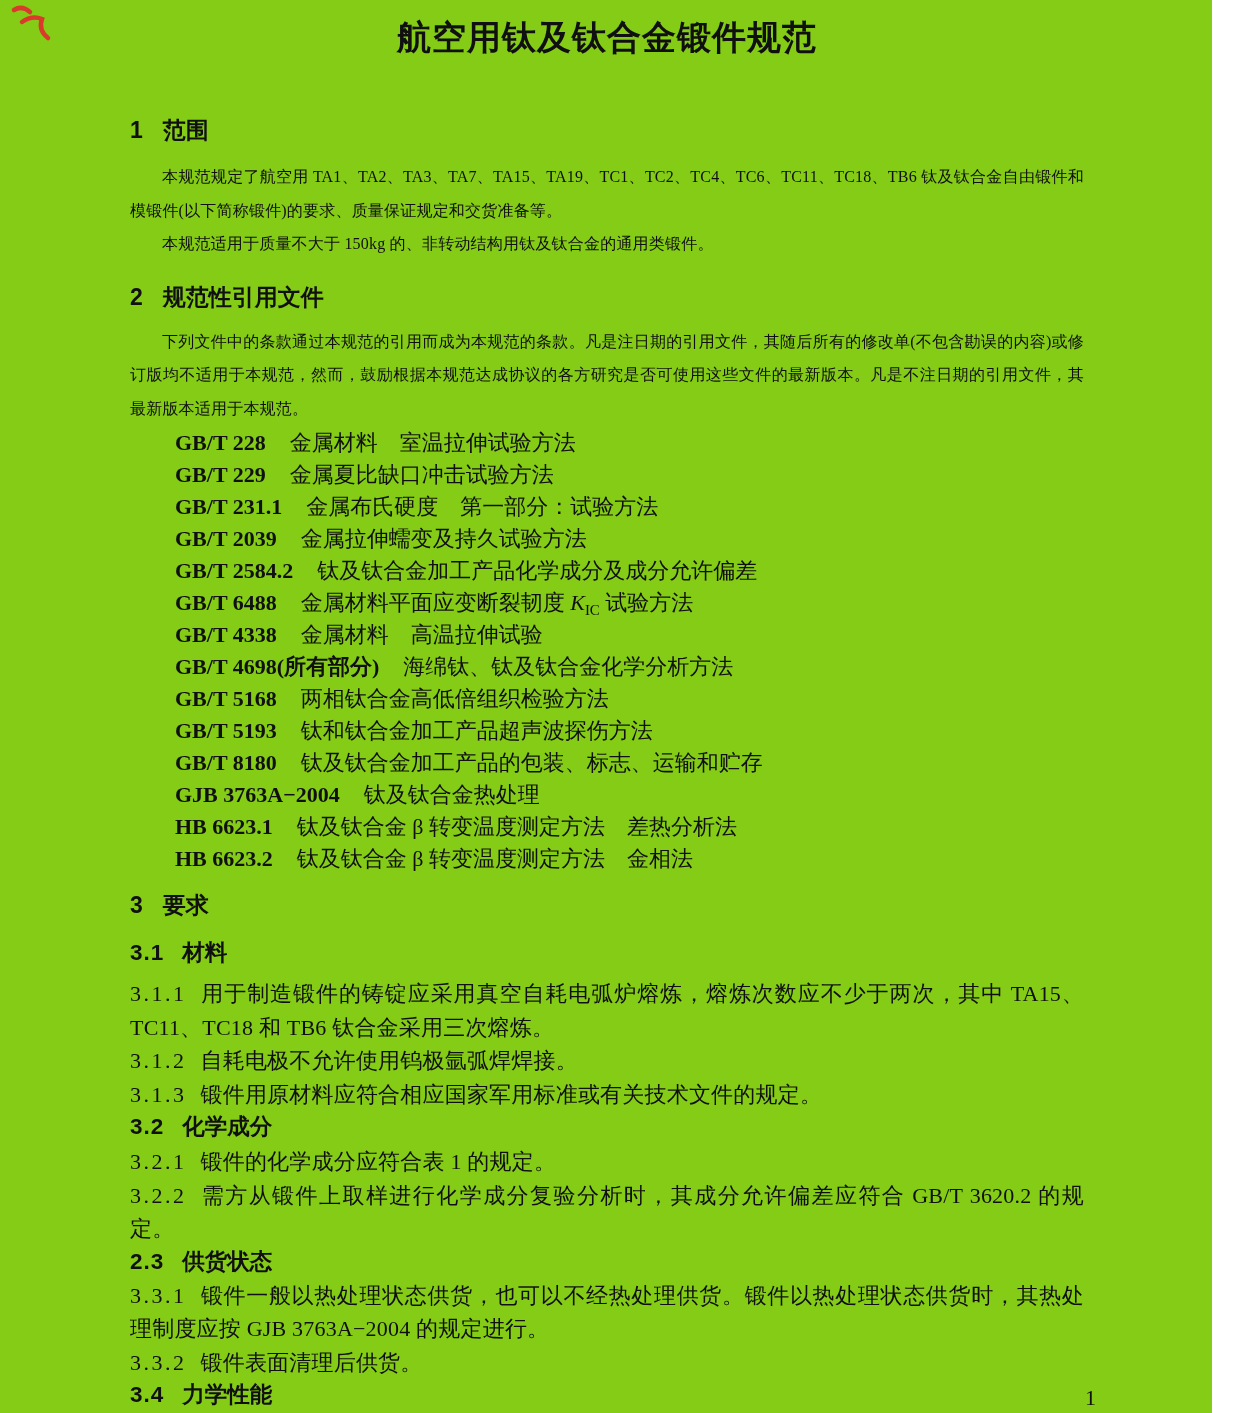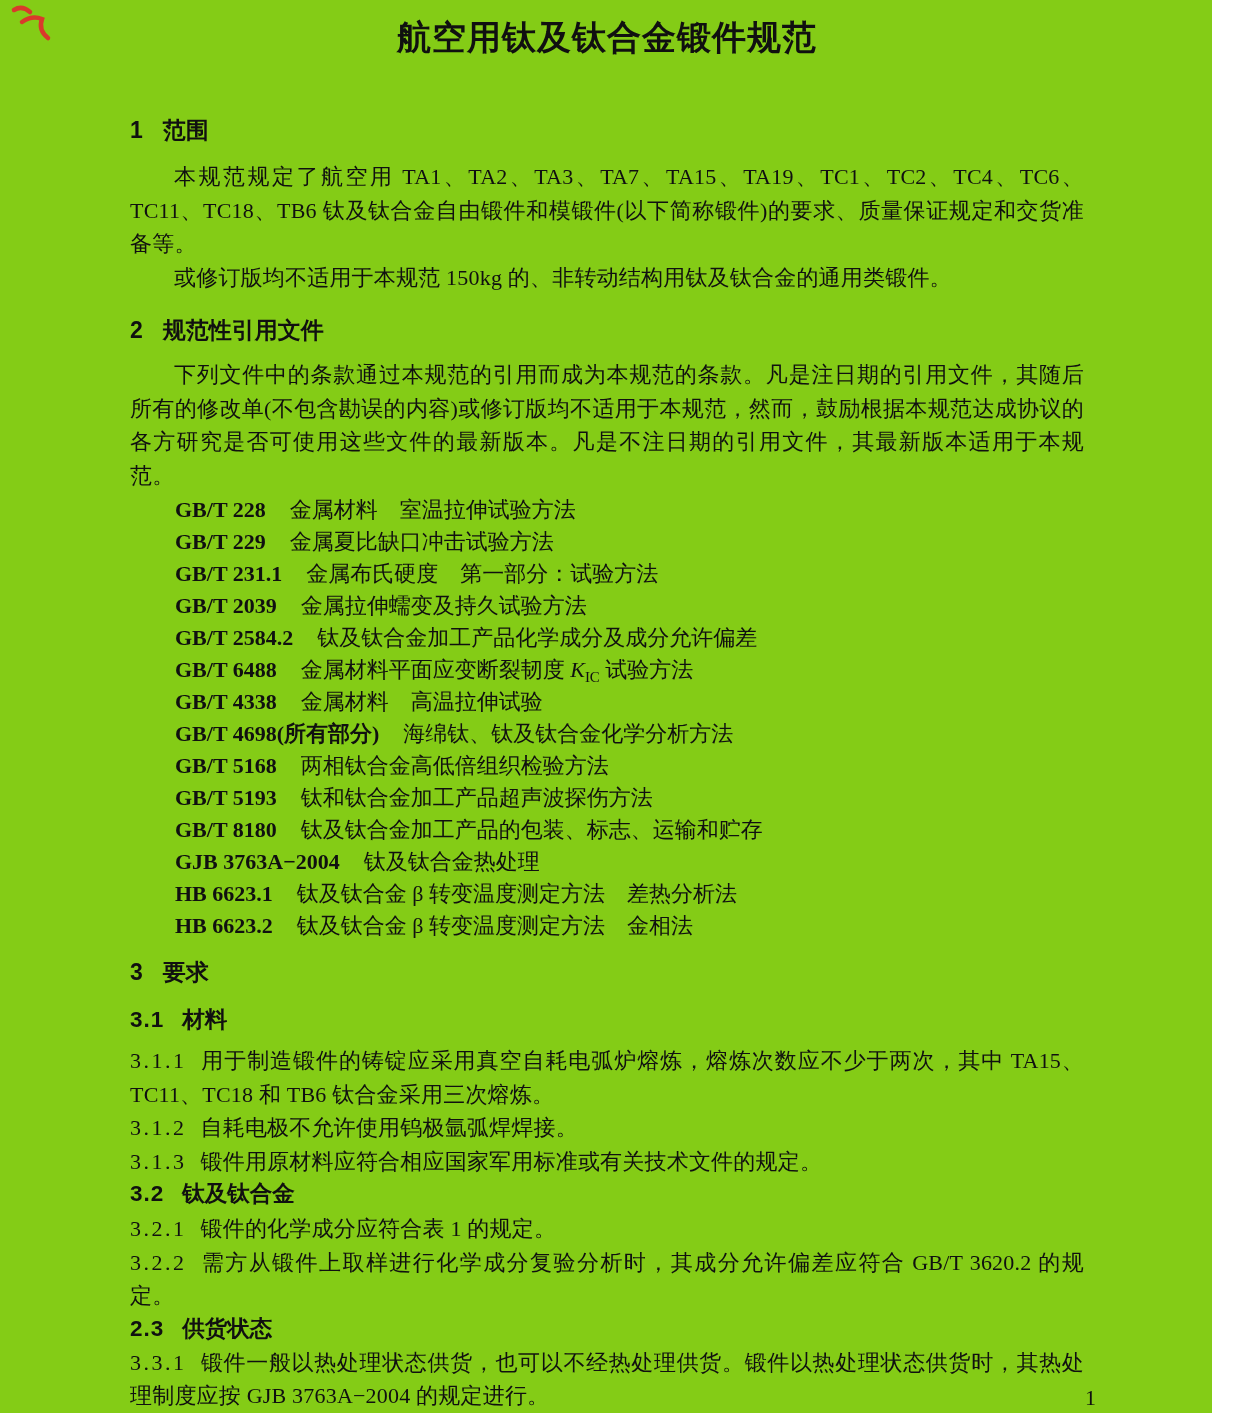--- a/index.html
+++ b/index.html
@@ -38,21 +38,21 @@
     font-size:22.5px;
     line-height:28px;
     margin:0;
   }
   .sub-h .sub-num{margin-right:18px;letter-spacing:1px;}
   .h-s31{margin-top:20px;}
   .h-s32{margin-top:2px;}
   .h-s33{margin-top:2px;}
   .h-s34{margin-top:2px;}
   .para{
-    font-size:22px;
+    font-size:16px;
     line-height:33.5px;
     margin:0;
     text-align:justify;
     letter-spacing:0.2px;
   }
   .indent{text-indent:2em;}
   .p-scope1{margin-top:16px;}
   .p-intro{margin-top:14px;}
   .refs{
     list-style:none;
@@ -96,21 +96,21 @@
     <path d="M6 8 Q 14 3 22 10" fill="none" stroke-width="4.5" stroke-linecap="round" stroke="#d93a2b"></path>
     <path d="M14 20 Q 24 13 34 17 Q 30 28 40 36" fill="none" stroke-width="4.5" stroke-linecap="round" stroke="#d93a2b"></path>
   </svg>
 
   <div class="content">
 
     <h1 class="doc-title">航空用钛及钛合金锻件规范</h1>
 
     <h2 class="sec-h h-s1"><span class="sec-num">1</span><span>范围</span></h2>
     <p class="para indent p-scope1">本规范规定了航空用 TA1、TA2、TA3、TA7、TA15、TA19、TC1、TC2、TC4、TC6、TC11、TC18、TB6 钛及钛合金自由锻件和模锻件(以下简称锻件)的要求、质量保证规定和交货准备等。</p>
-    <p class="para indent">或修订版均不适用于本规范 150kg 的、非转动结构用钛及钛合金的通用类锻件。</p>
+    <p class="para indent">本规范适用于质量不大于 150kg 的、非转动结构用钛及钛合金的通用类锻件。</p>
 
     <h2 class="sec-h h-s2"><span class="sec-num">2</span><span>规范性引用文件</span></h2>
     <p class="para indent p-intro">下列文件中的条款通过本规范的引用而成为本规范的条款。凡是注日期的引用文件，其随后所有的修改单(不包含勘误的内容)或修订版均不适用于本规范，然而，鼓励根据本规范达成协议的各方研究是否可使用这些文件的最新版本。凡是不注日期的引用文件，其最新版本适用于本规范。</p>
 
     <ul class="refs">
       <li><span class="ref-code">GB/T 228</span><span>金属材料　室温拉伸试验方法</span></li>
       <li><span class="ref-code">GB/T 229</span><span>金属夏比缺口冲击试验方法</span></li>
       <li><span class="ref-code">GB/T 231.1</span><span>金属布氏硬度　第一部分：试验方法</span></li>
       <li><span class="ref-code">GB/T 2039</span><span>金属拉伸蠕变及持久试验方法</span></li>
       <li><span class="ref-code">GB/T 2584.2</span><span>钛及钛合金加工产品化学成分及成分允许偏差</span></li>
@@ -125,21 +125,21 @@
       <li><span class="ref-code">HB 6623.2</span><span>钛及钛合金 β 转变温度测定方法　金相法</span></li>
     </ul>
 
     <h2 class="sec-h h-s3"><span class="sec-num">3</span><span>要求</span></h2>
 
     <h3 class="sub-h h-s31"><span class="sub-num">3.1</span><span>材料</span></h3>
     <p class="clause c-311"><span class="clause-num">3.1.1</span><span>用于制造锻件的铸锭应采用真空自耗电弧炉熔炼，熔炼次数应不少于两次，其中 TA15、TC11、TC18 和 TB6 钛合金采用三次熔炼。</span></p>
     <p class="clause"><span class="clause-num">3.1.2</span><span>自耗电极不允许使用钨极氩弧焊焊接。</span></p>
     <p class="clause"><span class="clause-num">3.1.3</span><span>锻件用原材料应符合相应国家军用标准或有关技术文件的规定。</span></p>
 
-    <h3 class="sub-h h-s32"><span class="sub-num">3.2</span><span>钛及钛合金</span></h3>
+    <h3 class="sub-h h-s32"><span class="sub-num">3.2</span><span>化学成分</span></h3>
     <p class="clause c-321"><span class="clause-num">3.2.1</span><span>锻件的化学成分应符合表 1 的规定。</span></p>
     <p class="clause"><span class="clause-num">3.2.2</span><span>需方从锻件上取样进行化学成分复验分析时，其成分允许偏差应符合 GB/T 3620.2 的规定。</span></p>
 
     <h3 class="sub-h h-s33"><span class="sub-num">2.3</span><span>供货状态</span></h3>
     <p class="clause c-331"><span class="clause-num">3.3.1</span><span>锻件一般以热处理状态供货，也可以不经热处理供货。锻件以热处理状态供货时，其热处理制度应按 GJB 3763A−2004 的规定进行。</span></p>
     <p class="clause"><span class="clause-num">3.3.2</span><span>锻件表面清理后供货。</span></p>
 
     <h3 class="sub-h h-s34"><span class="sub-num">3.4</span><span>力学性能</span></h3>
 
   </div>

